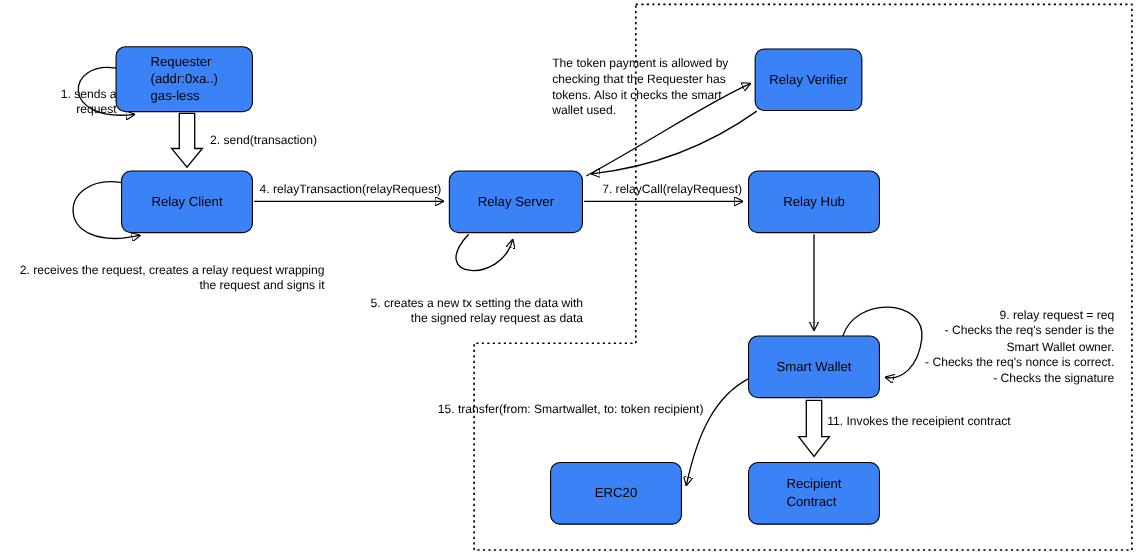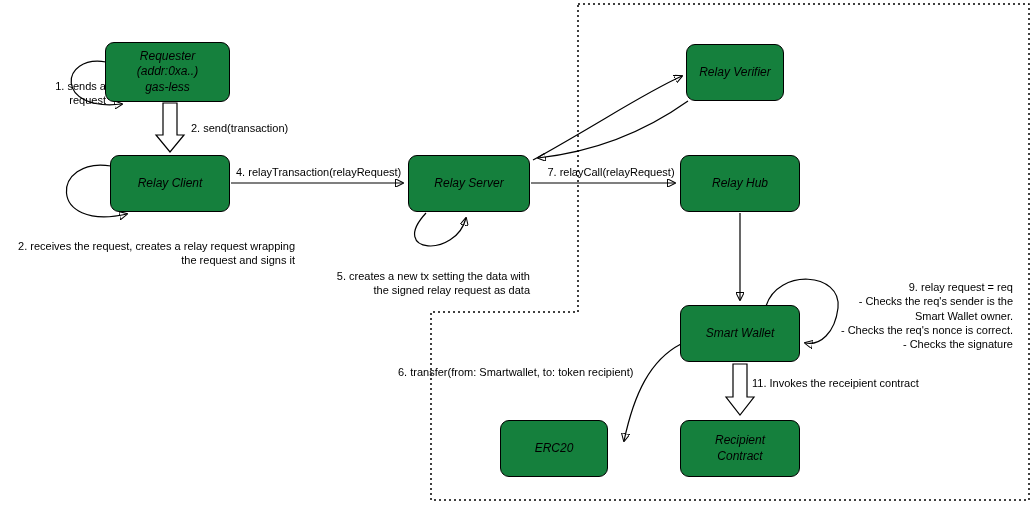--- a/index.html
+++ b/index.html
@@ -2,22 +2,22 @@
 <html><head>
 <meta charset="utf-8">
 <style>
   * { margin:0; padding:0; box-sizing:border-box; }
   html,body { background:#ffffff; }
   body { font-family:"Liberation Sans","DejaVu Sans",sans-serif; color:#000; }
   .canvas { position:relative; width:1033px; height:506px; background:#fff; overflow:hidden; }
   .layer { position:absolute; left:0; top:0; width:1033px; height:506px; }
   .node {
     position:absolute; display:flex; align-items:center; justify-content:center;
-    text-align:center; border:1px solid #000; border-radius:9px; background:#15803d;
-    font-size:12px; line-height:1.3; white-space:pre-line; z-index:2;font-style:italic;
+    border:1px solid #000; border-radius:9px; background:#3b82f6;
+    font-size:12px; line-height:1.3; white-space:pre-line; z-index:2;
   }
   .lbl {
     position:absolute; font-size:11px; line-height:1.3; white-space:pre-line;
     color:#000; z-index:3;
   }
   .lbl.center { text-align:right; }
   .lbl.right  { text-align:right;margin-top:36px; }
   svg path { stroke:#000; fill:none; stroke-width:1.2; }
   svg path.block { fill:#fff; stroke-width:1.2; }
   svg path.dots  { stroke-width:1.5; stroke-dasharray:2 3; }
@@ -61,35 +61,39 @@
   </svg>
 
   <div class="node" style="left:105px; top:42px;  width:125px; height:60px;">Requester
 (addr:0xa..)
 gas-less</div>
   <div class="node" style="left:408px; top:155px; width:122px; height:57px;">Relay Server</div>
   <div class="node" style="left:110px; top:155px; width:120px; height:57px;">Relay Client</div>
   <div class="node" style="left:686px; top:44px;  width:98px; height:57px;">Relay Verifier</div>
   <div class="node" style="left:680px; top:155px; width:120px; height:57px;">Relay Hub</div>
   <div class="node" style="left:680px; top:305px; width:120px; height:57px;">Smart Wallet</div>
-  <div class="node" style="left:500px; top:420px; width:108px; height:57px;">ERC20</div>
+  <div class="node" style="left:500px; top:420px; width:120px; height:57px;">ERC20</div>
   <div class="node" style="left:680px; top:420px; width:120px; height:57px;">Recipient
 Contract</div>
 
   <div class="lbl center" style="left:26px;  top:79px;  width:80px;">1. sends a
 request</div>
   <div class="lbl" style="left:191px; top:121px; width:160px;">2. send(transaction)</div>
   <div class="lbl center" style="left:0px;   top:239px; width:295px;">2. receives the request, creates a relay request wrapping
 the request and signs it</div>
   <div class="lbl" style="left:236px; top:165px; width:175px;">4. relayTransaction(relayRequest)</div>
   <div class="lbl center" style="left:330px; top:245px; width:200px;margin-top:24px;">5. creates a new tx setting the data with
 the signed relay request as data</div>
+  <div class="lbl" style="left:502px; top:51px;  width:175px;">The token payment is allowed by
+checking that the Requester has
+tokens. Also it checks the smart
+wallet used.</div>
   <div class="lbl" style="left:536px; top:165px; width:150px;text-align:center;">7. relayCall(relayRequest)</div>
   <div class="lbl center" style="left:828px; top:280px; width:185px;">9. relay request = req
 - Checks the req's sender is the
 Smart Wallet owner.
 - Checks the req's nonce is correct.
 - Checks the signature</div>
-  <div class="lbl" style="left:398px; top:365px; width:255px;">6. transfer(from: Smartwallet, to: token recipient)</div>
+  <div class="lbl" style="left:398px; top:365px; width:255px;">15. transfer(from: Smartwallet, to: token recipient)</div>
   <div class="lbl" style="left:752px; top:376px; width:210px;">11. Invokes the receipient contract</div>
   <div class="lbl right" style="left:940px; top:473px; width:75px;">ON-CHAIN</div>
 
 </div>
 
 </body></html>

